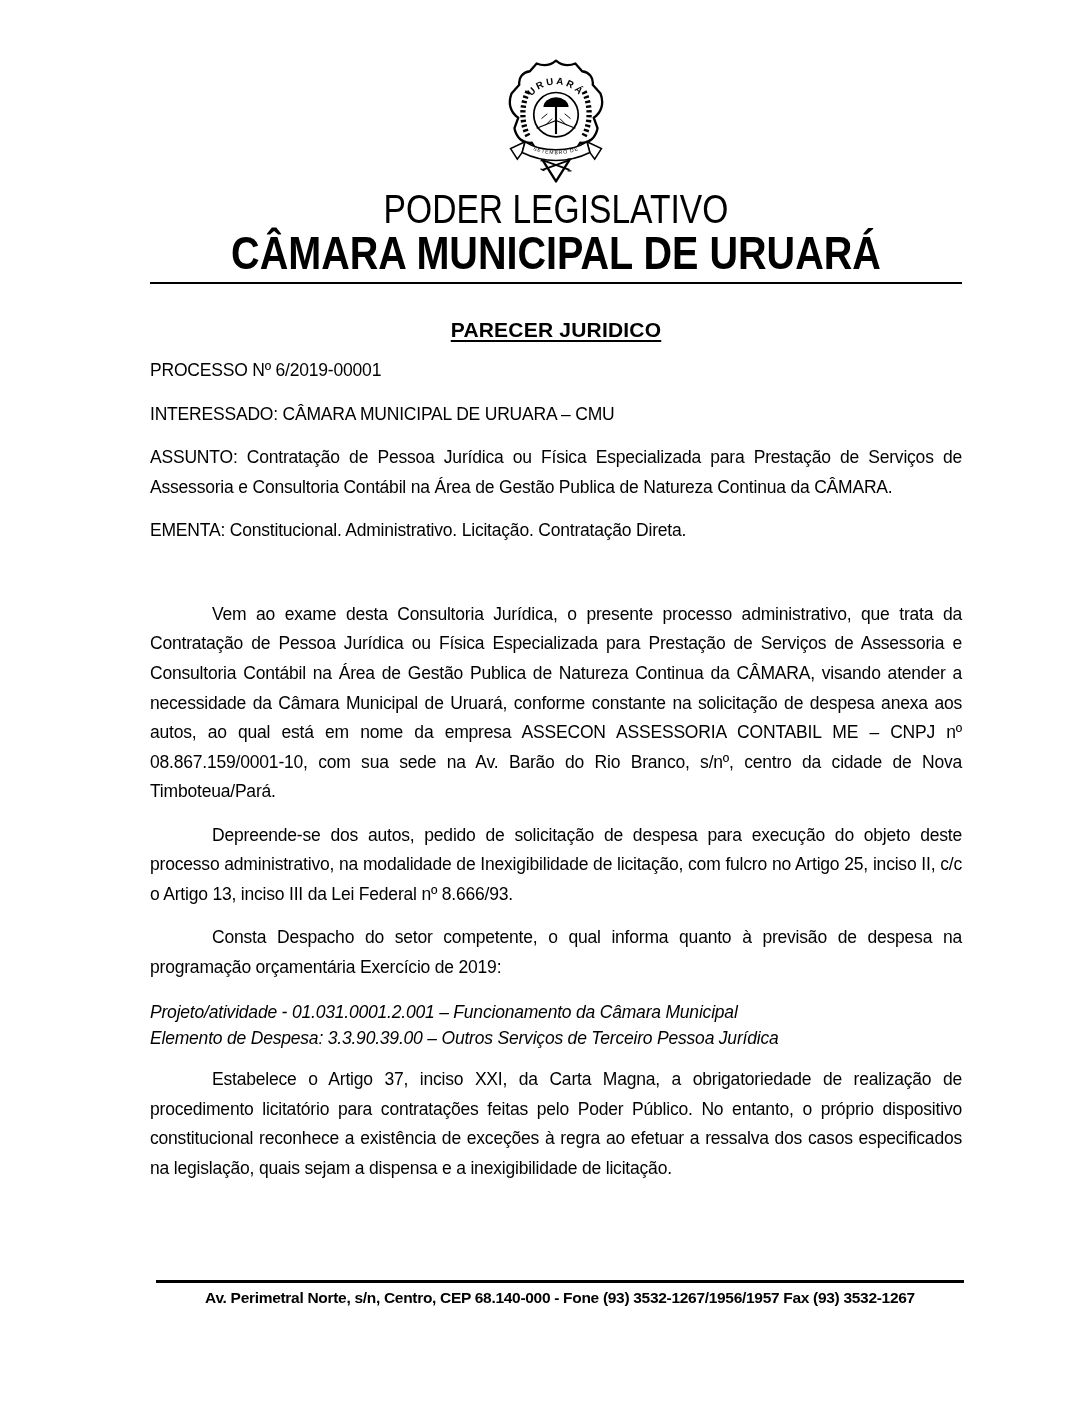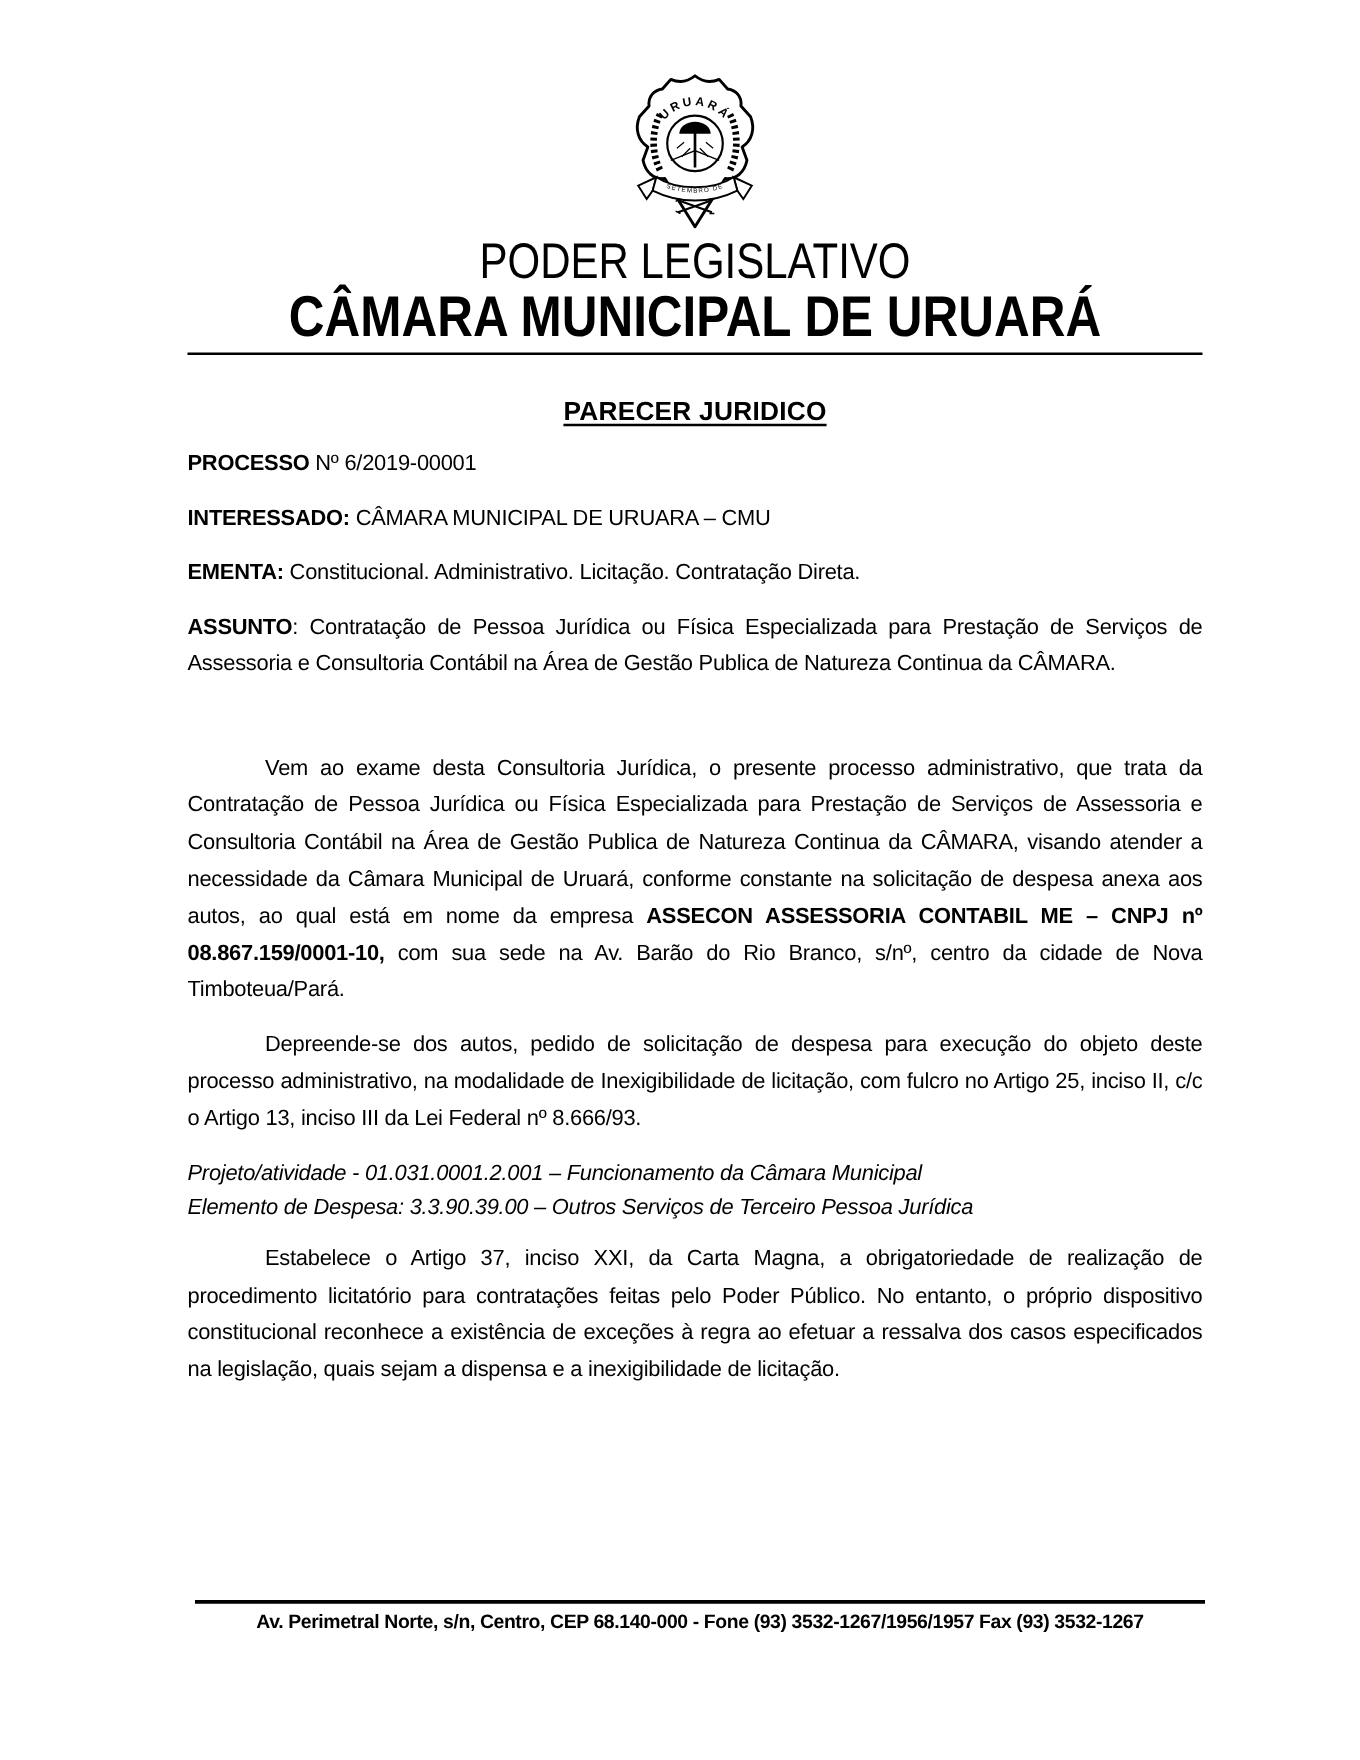--- a/index.html
+++ b/index.html
@@ -33,21 +33,21 @@
     margin:0;padding-top:14px;
     font-size:17.5px;line-height:1.69;letter-spacing:-0.2px;
     text-align:justify;
   }
   .block.indent{text-indent:62px;}
   .block.pt-lg{padding-top:40px;}
   .block.pt-xl{padding-top:54px;}
   .block.italic-lines{
     font-style:italic;text-align:left;line-height:1.5;padding-top:16px;
   }
-  .block b{font-weight:bold;}
+  .block b{font-weight:normal;}
   
   .doc-footer{position:absolute;left:156px;right:124px;top:1280px;}
   .footer-rule{border:none;border-top:3px solid #000;margin:0 0 6px;}
   .footer-text{
     font-size:15.5px;font-weight:bold;text-align:center;white-space:nowrap;
     letter-spacing:-0.3px;
   }
 </style>
 </head>
 <body>
@@ -97,24 +97,25 @@
     <div class="org-line1">PODER LEGISLATIVO</div>
     <div class="org-line2">CÂMARA MUNICIPAL DE URUARÁ</div>
     <hr class="header-rule">
   </header>
 
   <main>
     <h1 class="doc-title">PARECER JURIDICO</h1>
     <div class="blocks" id="blocks">
         <p class="block field pt-md"><b>PROCESSO</b><span> Nº 6/2019-00001</span></p>
         <p class="block field pt-md"><b>INTERESSADO:</b><span> CÂMARA MUNICIPAL DE URUARA – CMU</span></p>
+        <p class="block field pt-md"><b>ASSUNTO</b><span>: Contratação de Pessoa Jurídica ou Física Especializada para Prestação de Serviços de Assessoria e Consultoria Contábil na Área de Gestão Publica de Natureza Continua da CÂMARA.</span></p>
         <p class="block field pt-md"><b>EMENTA:</b><span> Constitucional. Administrativo. Licitação. Contratação Direta.</span></p>
-        <p class="block field pt-md"><b>ASSUNTO</b><span>: Contratação de Pessoa Jurídica ou Física Especializada para Prestação de Serviços de Assessoria e Consultoria Contábil na Área de Gestão Publica de Natureza Continua da CÂMARA.</span></p>
         <p class="block paragraph pt-xl indent"><span>Vem ao exame desta Consultoria Jurídica, o presente processo administrativo, que trata da Contratação de Pessoa Jurídica ou Física Especializada para Prestação de Serviços de Assessoria e Consultoria Contábil na Área de Gestão Publica de Natureza Continua da CÂMARA, visando atender a necessidade da Câmara Municipal de Uruará, conforme constante na solicitação de despesa anexa aos autos, ao qual está em nome da empresa </span><b>ASSECON ASSESSORIA CONTABIL ME – CNPJ nº 08.867.159/0001-10,</b><span> com sua sede na Av. Barão do Rio Branco, s/nº, centro da cidade de Nova Timboteua/Pará.</span></p>
         <p class="block paragraph pt-md indent"><span>Depreende-se dos autos, pedido de solicitação de despesa para execução do objeto deste processo administrativo, na modalidade de Inexigibilidade de licitação, com fulcro no Artigo 25, inciso II, c/c o Artigo 13, inciso III da Lei Federal nº 8.666/93.</span></p>
+        <p class="block paragraph pt-md indent"><span>Consta Despacho do setor competente, o qual informa quanto à previsão de despesa na programação orçamentária Exercício de 2019:</span></p>
         <p class="block italic-lines pt-md"><span>Projeto/atividade - 01.031.0001.2.001 – Funcionamento da Câmara Municipal</span><br><span>Elemento de Despesa: 3.3.90.39.00 – Outros Serviços de Terceiro Pessoa Jurídica</span></p>
         <p class="block paragraph pt-md indent"><span>Estabelece o Artigo 37, inciso XXI, da Carta Magna, a obrigatoriedade de realização de procedimento licitatório para contratações feitas pelo Poder Público. No entanto, o próprio dispositivo constitucional reconhece a existência de exceções à regra ao efetuar a ressalva dos casos especificados na legislação, quais sejam a dispensa e a inexigibilidade de licitação.</span></p>
       </div>
   </main>
 
   <footer class="doc-footer">
     <hr class="footer-rule">
     <div class="footer-text">Av. Perimetral Norte, s/n, Centro, CEP 68.140-000 - Fone (93) 3532-1267/1956/1957 Fax (93) 3532-1267</div>
   </footer>
 

